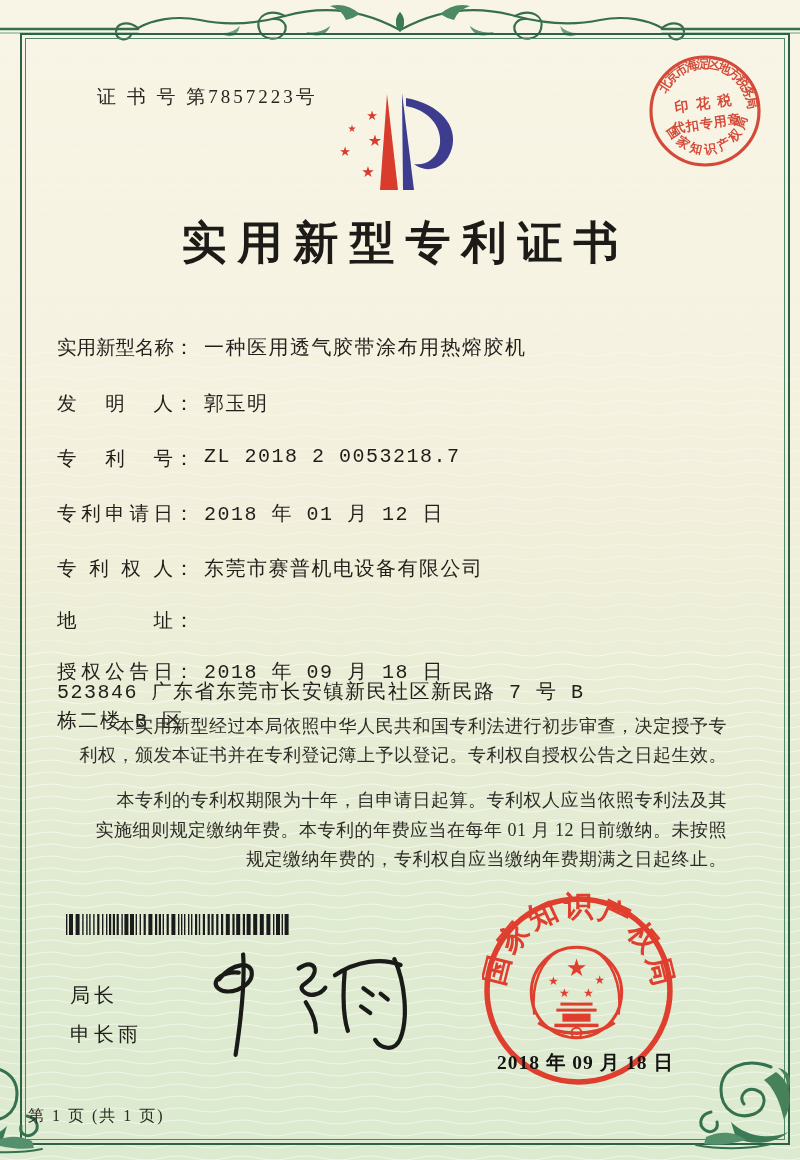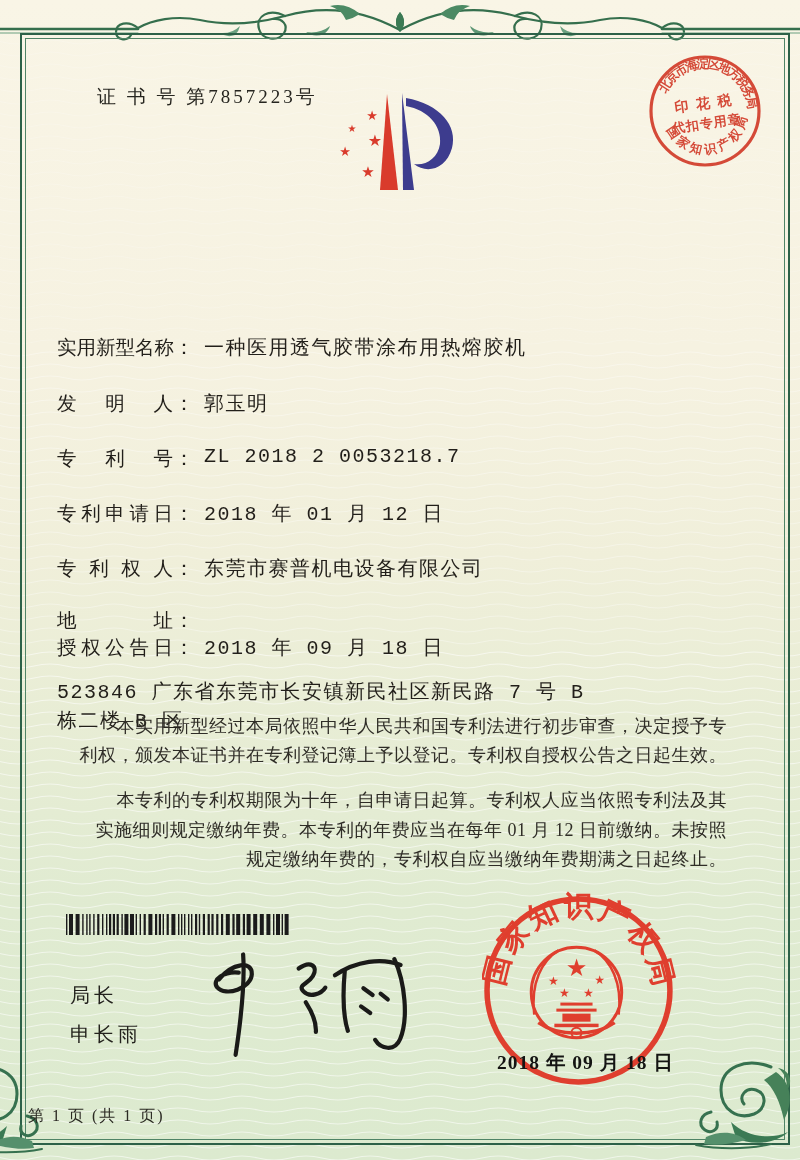--- a/index.html
+++ b/index.html
@@ -37,21 +37,21 @@
   .flabel{
     display:inline-block;width:116px;text-align:justify;text-align-last:justify;
     font-size:19.5px;vertical-align:top;
   }
   .fcolon{display:inline-block;margin:0 10px 0 1px;vertical-align:top;}
   .fvalue{letter-spacing:1.5px;vertical-align:top;}
   .frow.r1{top:334px}.frow.r2{top:390px}.frow.r3{top:445px}
   .frow.r4{top:500px}.frow.r5{top:555px}
   .frow.r6{top:607px;white-space:normal;}
   .frow.r6 .fvalue{display:inline-block;width:556px;line-height:29px;margin-top:44px;}
-  .frow.r7{top:634px;width:690px;}
+  .frow.r7{top:658px;width:690px;}
   .grant{position:absolute;left:398px;top:0;white-space:nowrap;}
   .paras{
     position:absolute;left:63px;top:696px;width:680px;
     font-size:18px;line-height:29.2px;letter-spacing:.5px;color:#2f2d27;
   }
   .paras p{margin:16px;text-indent:2em;text-align:right;}
   .barcode{position:absolute;left:66px;top:914px;width:226px;height:21px;}
   .director{position:absolute;left:70px;font-size:20px;letter-spacing:4px;color:#23221d;}
   .director.t1{top:982px}.director.t2{top:1021px}
   .signature{position:absolute;left:190px;top:942px;width:250px;height:130px;}
@@ -239,20 +239,21 @@
         <text x="102.82031302511868" y="96.05083758211241" transform="rotate(-29.333333333333314 102.82031302511868 96.05083758211241)" text-anchor="middle" font-size="12.5">产</text>
         <text x="114.87254269119347" y="85.93781611444518" transform="rotate(-50.666666666666686 114.87254269119347 85.93781611444518)" text-anchor="middle" font-size="12.5">权</text>
         <text x="122.41990194254403" y="72.13322226093527" transform="rotate(-72 122.41990194254403 72.13322226093527)" text-anchor="middle" font-size="12.5">局</text>
       </g>
     <g transform="rotate(-8 82 59)" fill="#d23c2a" font-weight="bold">
       <text x="82" y="56" font-size="14" text-anchor="middle" letter-spacing="2">印 花 税</text>
       <text x="82" y="76" font-size="13" text-anchor="middle" letter-spacing="1">代扣专用章</text>
     </g>
   </svg>
 
+  <div class="title">实用新型专利证书</div>
 
   <div class="fields">
     <div class="frow r1">
       <span class="flabel">实用新型名称</span><span class="fcolon">：</span><span class="fvalue">一种医用透气胶带涂布用热熔胶机</span>
     </div>
     <div class="frow r2">
       <span class="flabel">发明人</span><span class="fcolon">：</span><span class="fvalue">郭玉明</span>
     </div>
     <div class="frow r3">
       <span class="flabel">专利号</span><span class="fcolon">：</span><span class="fvalue">ZL 2018 2 0053218.7</span>

